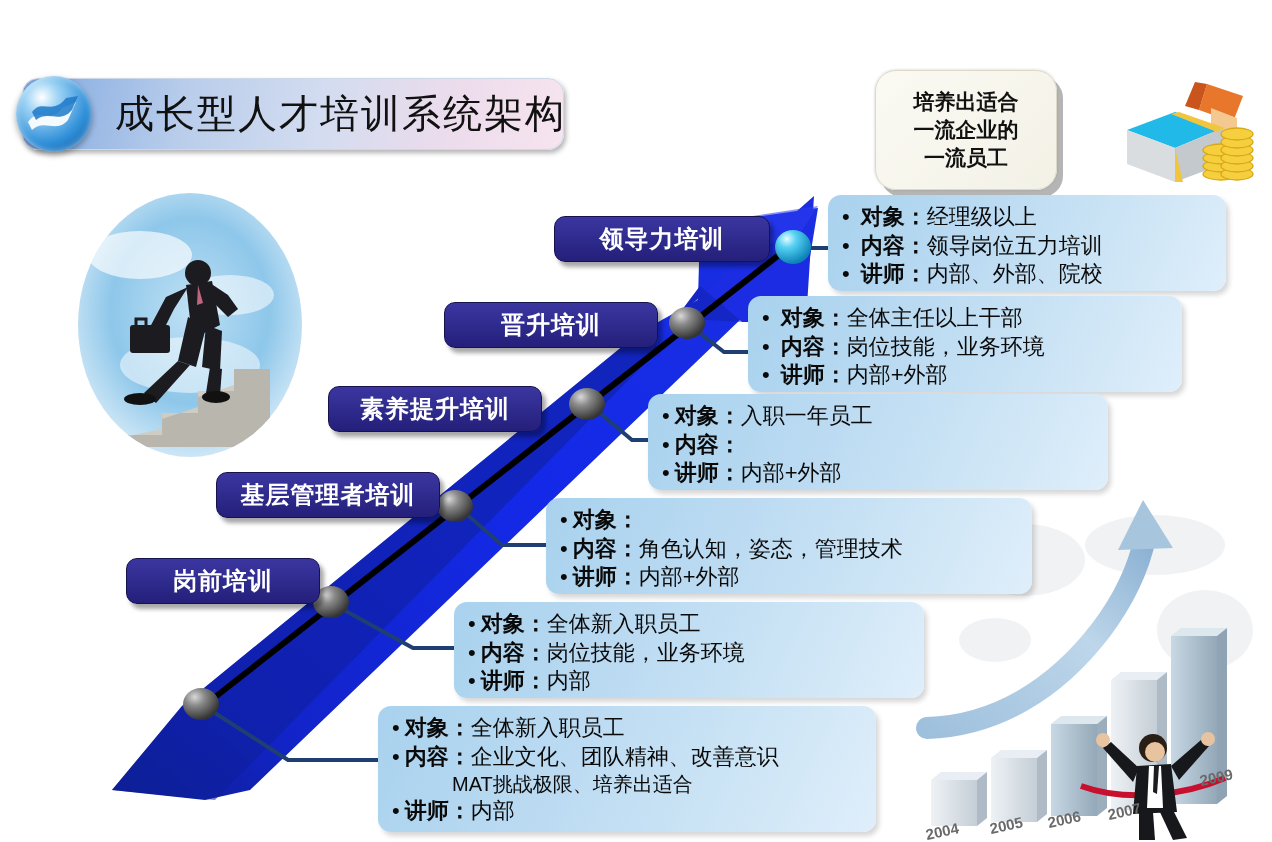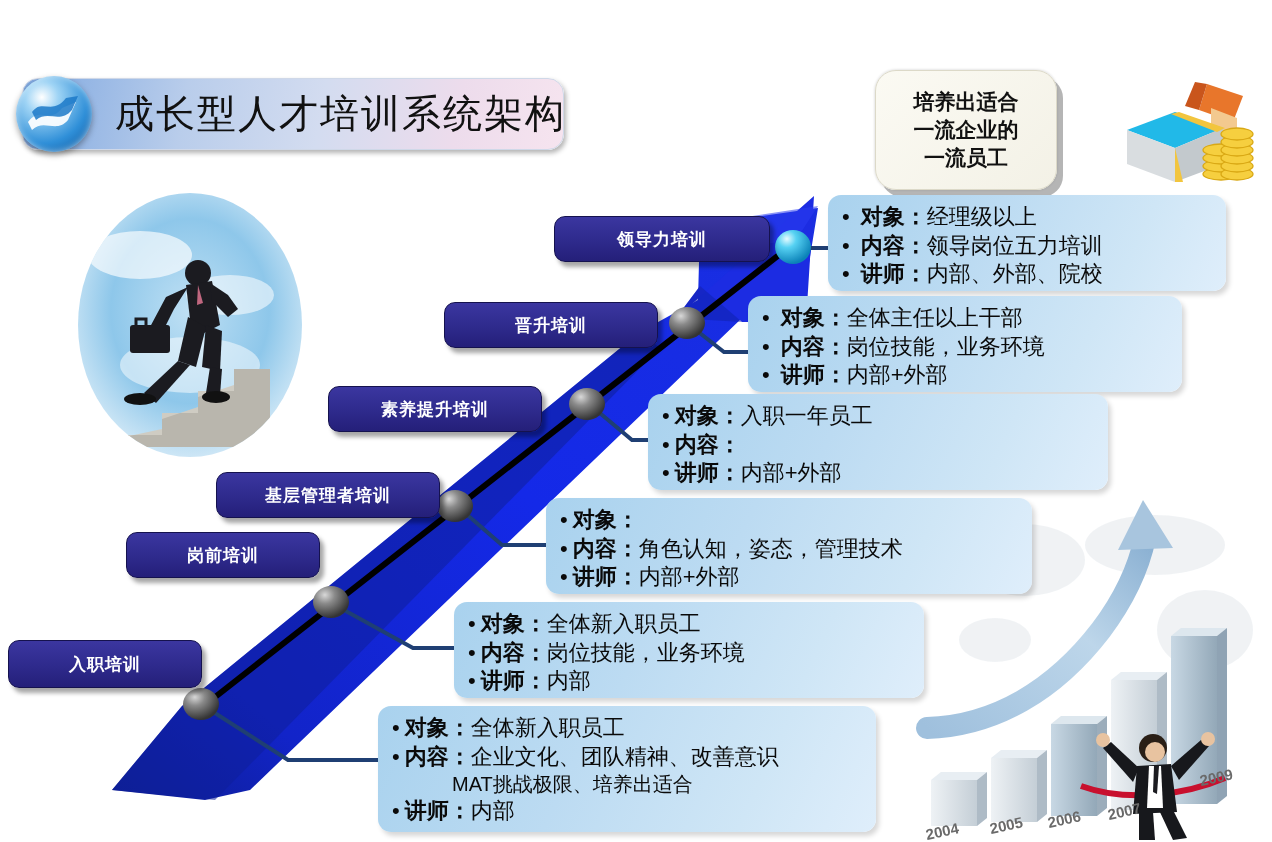--- a/index.html
+++ b/index.html
@@ -43,21 +43,21 @@
   
   #spine{position:absolute;left:0;top:0;}
 
   
   .stage{position:absolute;border-radius:11px;
     background:linear-gradient(180deg,#3b36a0 0%,#2e2a8c 55%,#241f79 100%);
     border:1.5px solid #15124e;
     box-shadow:4px 5px 4px rgba(0,0,0,.35);
     display:flex;align-items:center;justify-content:center;
     color:#fff;font-weight:bold;white-space:nowrap;}
-  .stage span{font-size:17px;letter-spacing:1px;}
+  .stage span{font-size:24px;letter-spacing:1px;}
 
   
   .detail{position:absolute;border-radius:13px;
     background:linear-gradient(115deg,#a9d2ee 0%,#bcdbf2 40%,#cfe6f6 75%,#dfeefb 100%);
     box-shadow:3px 4px 5px rgba(0,0,0,.16);
     padding:8px 14px 10px 14px;box-sizing:border-box;}
   .detail .row{display:flex;align-items:flex-start;color:#0a0a0a;line-height:1.30;
     font-size:22px;white-space:nowrap;}
   .detail .bullet{flex:0 0 auto;margin-right:5px;}
   .detail.wide-bullet .bullet{margin-right:11px;}
@@ -265,24 +265,21 @@
 
     <g fill="#6a6a6a" font-family="Liberation Sans, sans-serif" font-size="15" font-weight="bold">
       <text x="22" y="350" transform="rotate(-12 22 350)">2004</text>
       <text x="86" y="344" transform="rotate(-12 86 344)">2005</text>
       <text x="144" y="338" transform="rotate(-12 144 338)">2006</text>
       <text x="204" y="330" transform="rotate(-12 204 330)">2007</text>
       <text x="296" y="296" transform="rotate(-12 296 296)">2009</text>
     </g>
   </svg>
 
-  <div class="stage" style="left:8px;top:640px;width:192px;height:46px;">
-    <span>入职培训</span>
-  </div>
-  <div class="stage" style="left:126px;top:532px;width:192px;height:44px;align-items:center;">
+  <div class="stage" style="left:126px;top:558px;width:192px;height:44px;align-items:center;">
     <span>岗前培训</span>
   </div>
   <div class="stage" style="left:216px;top:472px;width:222px;height:44px;">
     <span>基层管理者培训</span>
   </div>
   <div class="stage" style="left:328px;top:386px;width:212px;height:44px;align-items:center;">
     <span>素养提升培训</span>
   </div>
   <div class="stage" style="left:444px;top:302px;width:212px;height:44px;">
     <span>晋升培训</span>

